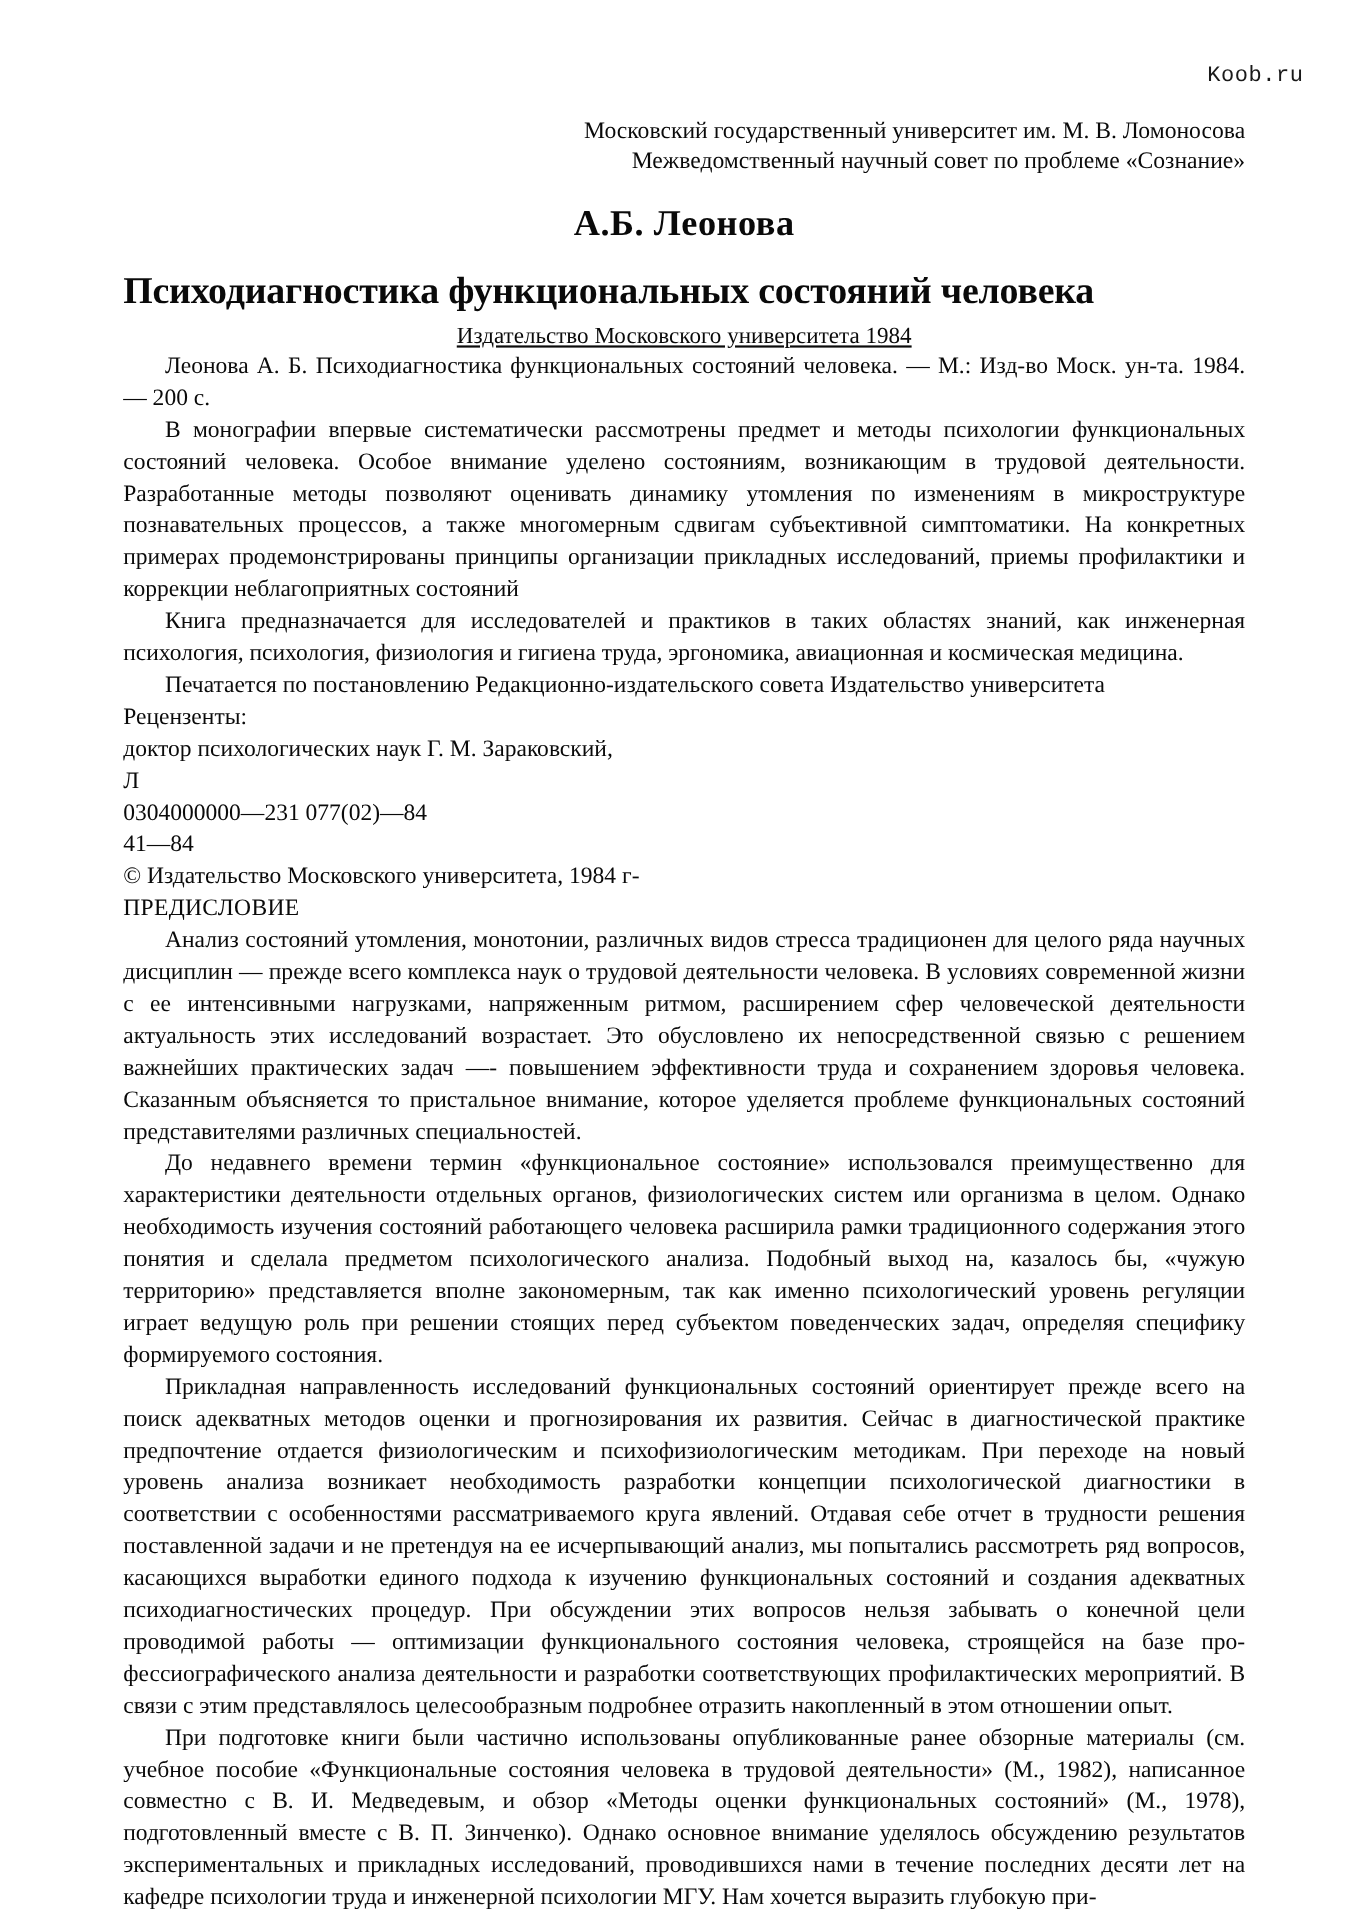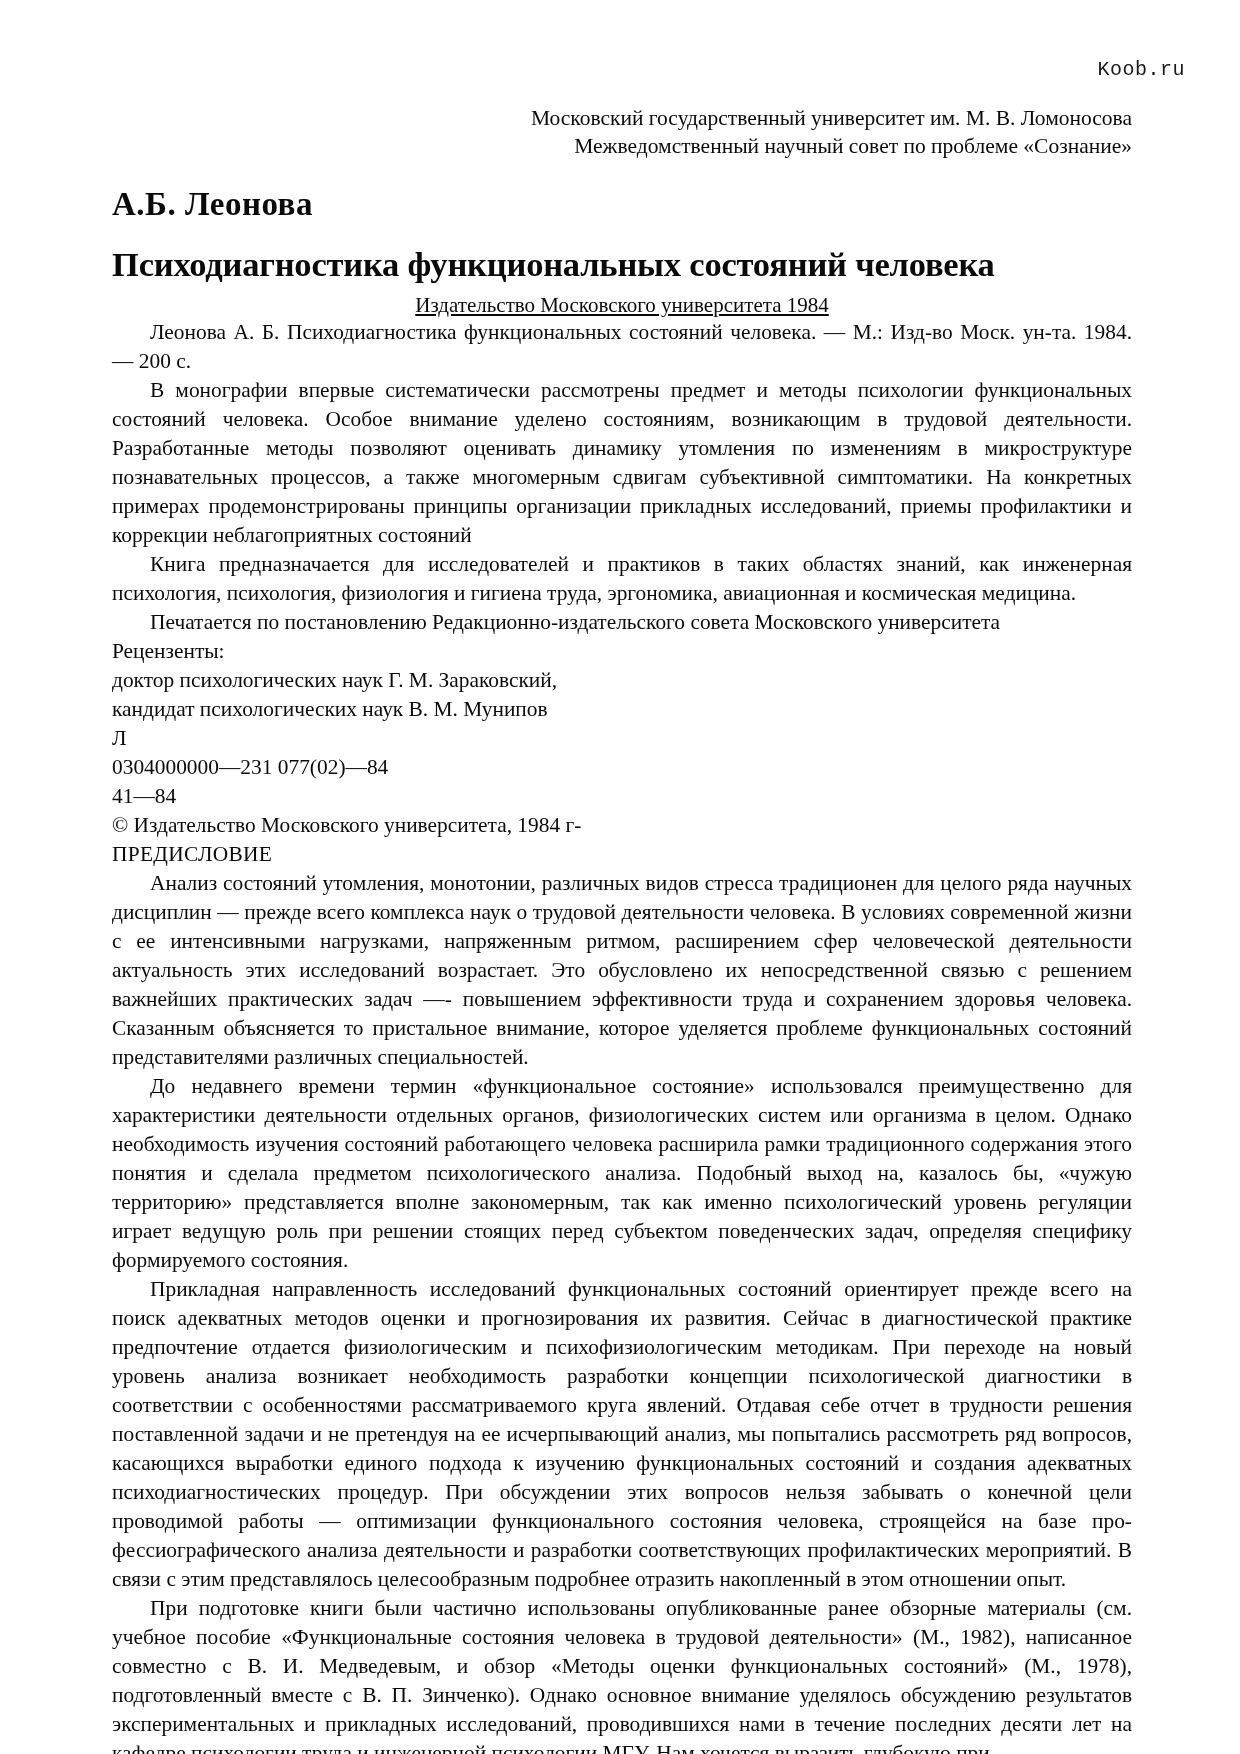--- a/index.html
+++ b/index.html
@@ -45,21 +45,21 @@
   }
 
   .imprint {
     text-align: center;
     font-size: 21.5px;
     line-height: 1.32;
   }
   .imprint div { white-space: nowrap; text-align: right; }
 
   .author {
-    text-align: left;
+    text-align: center;
     font-weight: bold;
     font-size: 33px;
     letter-spacing: 0.5px;
     margin-top: 25px;
     margin-bottom: 0;
   }
 
   .book-title {
     font-weight: bold;
     font-size: 34.5px;
@@ -123,27 +123,26 @@
     <div class="book-title">Психодиагностика функциональных состояний человека</div>
 
     <div class="publisher">Издательство Московского университета 1984</div>
 
     <p class="body bib">Леонова А. Б. Психодиагностика функциональных состояний человека. — М.: Изд-во Моск. ун-та. 1984. — 200 с.</p>
 
     <p class="body">В монографии впервые систематически рассмотрены предмет и методы психологии функциональных состояний человека. Особое внимание уделено состояниям, возникающим в трудовой деятельности. Разработанные методы позволяют оценивать динамику утомления по изменениям в микроструктуре познавательных процессов, а также многомерным сдвигам субъективной симптоматики. На конкретных примерах продемонстрированы принципы организации прикладных исследований, приемы профилактики и коррекции неблагоприятных состояний</p>
 
     <p class="body">Книга предназначается для исследователей и практиков в таких областях знаний, как инженерная психология, психология, физиология и гигиена труда, эргономика, авиационная и космическая медицина.</p>
 
-    <p class="body">Печатается по постановлению Редакционно-издательского совета Московского университета</p>
+    <p class="body">Печатается по постановлению Редакционно-издательского совета Издательство университета</p>
 
     <div class="plain-line">Рецензенты:</div>
 
     <div class="plain-line">доктор психологических наук Г. М. Зараковский,</div>
 
-    <div class="plain-line">кандидат психологических наук В. М. Мунипов</div>
 
     <div class="plain-line">Л</div>
 
     <div class="plain-line">0304000000—231 077(02)—84</div>
 
     <div class="plain-line">41—84</div>
 
     <div class="plain-line">© Издательство Московского университета, 1984 г-</div>
 
     <div class="section-head">ПРЕДИСЛОВИЕ</div>

